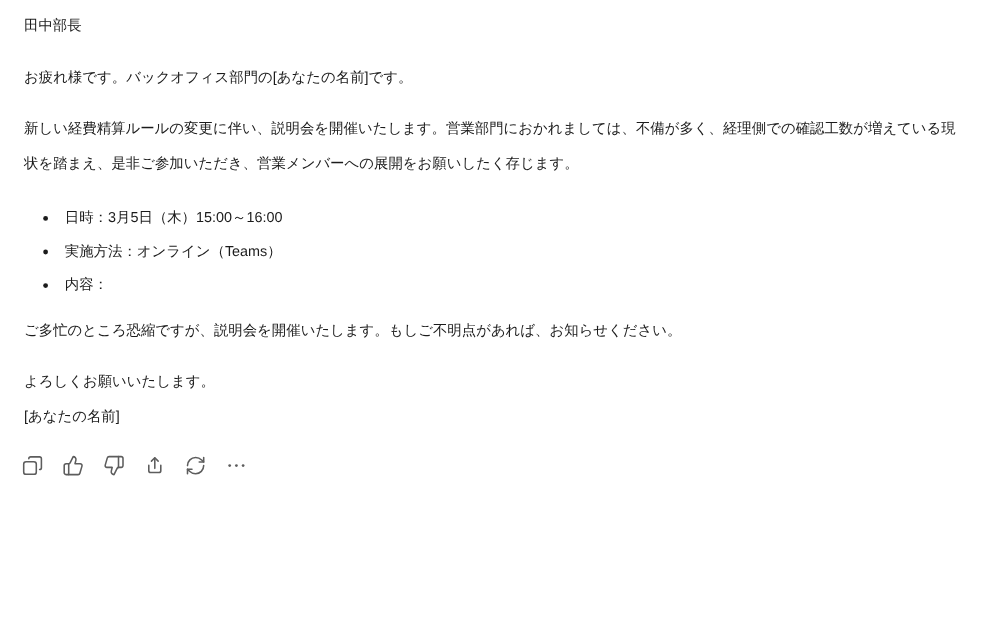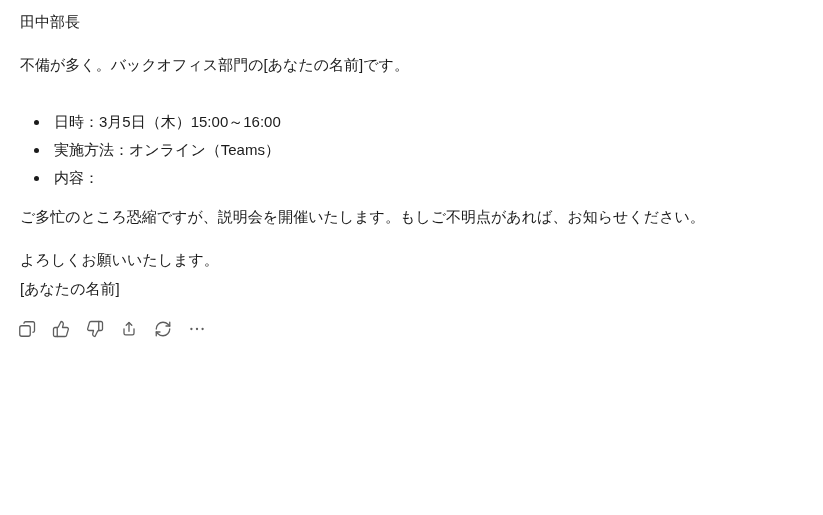--- a/index.html
+++ b/index.html
@@ -5,27 +5,27 @@
   html, body { margin: 0; padding: 0; }
   body {
     width: 823px; height: 515px;
     background: #ffffff;
     overflow: hidden;
     font-family: "Liberation Sans", "DejaVu Sans", sans-serif;
     color: #1b1b1b;
   }
   .message {
     padding: 7px 20px 0 20px;
-    font-size: 15px;
+    font-size: 12px;
     line-height: 29px;
   }
   .message p { margin: 0 0 14px 0; max-width: 792px; }
   p.body-par { margin-bottom: 15px; }
   ul.details {
-    margin: 29px 0 10px 0;
+    margin: 16px 0 10px 0;
     padding-left: 30px;
     line-height: 28px;
     list-style: disc;
   }
   ul.details ul {
     margin: 0;
     padding-left: 33px;
     list-style: disc;
   }
   ul.details li { padding-left: 4px; }
@@ -45,21 +45,22 @@
     padding: 0;
     cursor: pointer;
   }
   .action-btn svg { display: block; }
 </style>
 </head>
 <body>
 
 <div class="message">
   <p>田中部長</p>
-  <p>不備が多く。バックオフィス部門の[あなたの名前]です。</p>
+  <p>お疲れ様です。バックオフィス部門の[あなたの名前]です。</p>
+  <p class="body-par">新しい経費精算ルールの変更に伴い、説明会を開催いたします。営業部門におかれましては、不備が多く、経理側での確認工数が増えている現状を踏まえ、是非ご参加いただき、営業メンバーへの展開をお願いしたく存じます。</p>
 
   <ul class="details">
     <li>日時：3月5日（木）15:00～16:00</li>
     <li>実施方法：オンライン（Teams）</li>
     <li>
       <span>内容：</span>
     </li>
   </ul>
 
   <p>ご多忙のところ恐縮ですが、説明会を開催いたします。もしご不明点があれば、お知らせください。</p>

